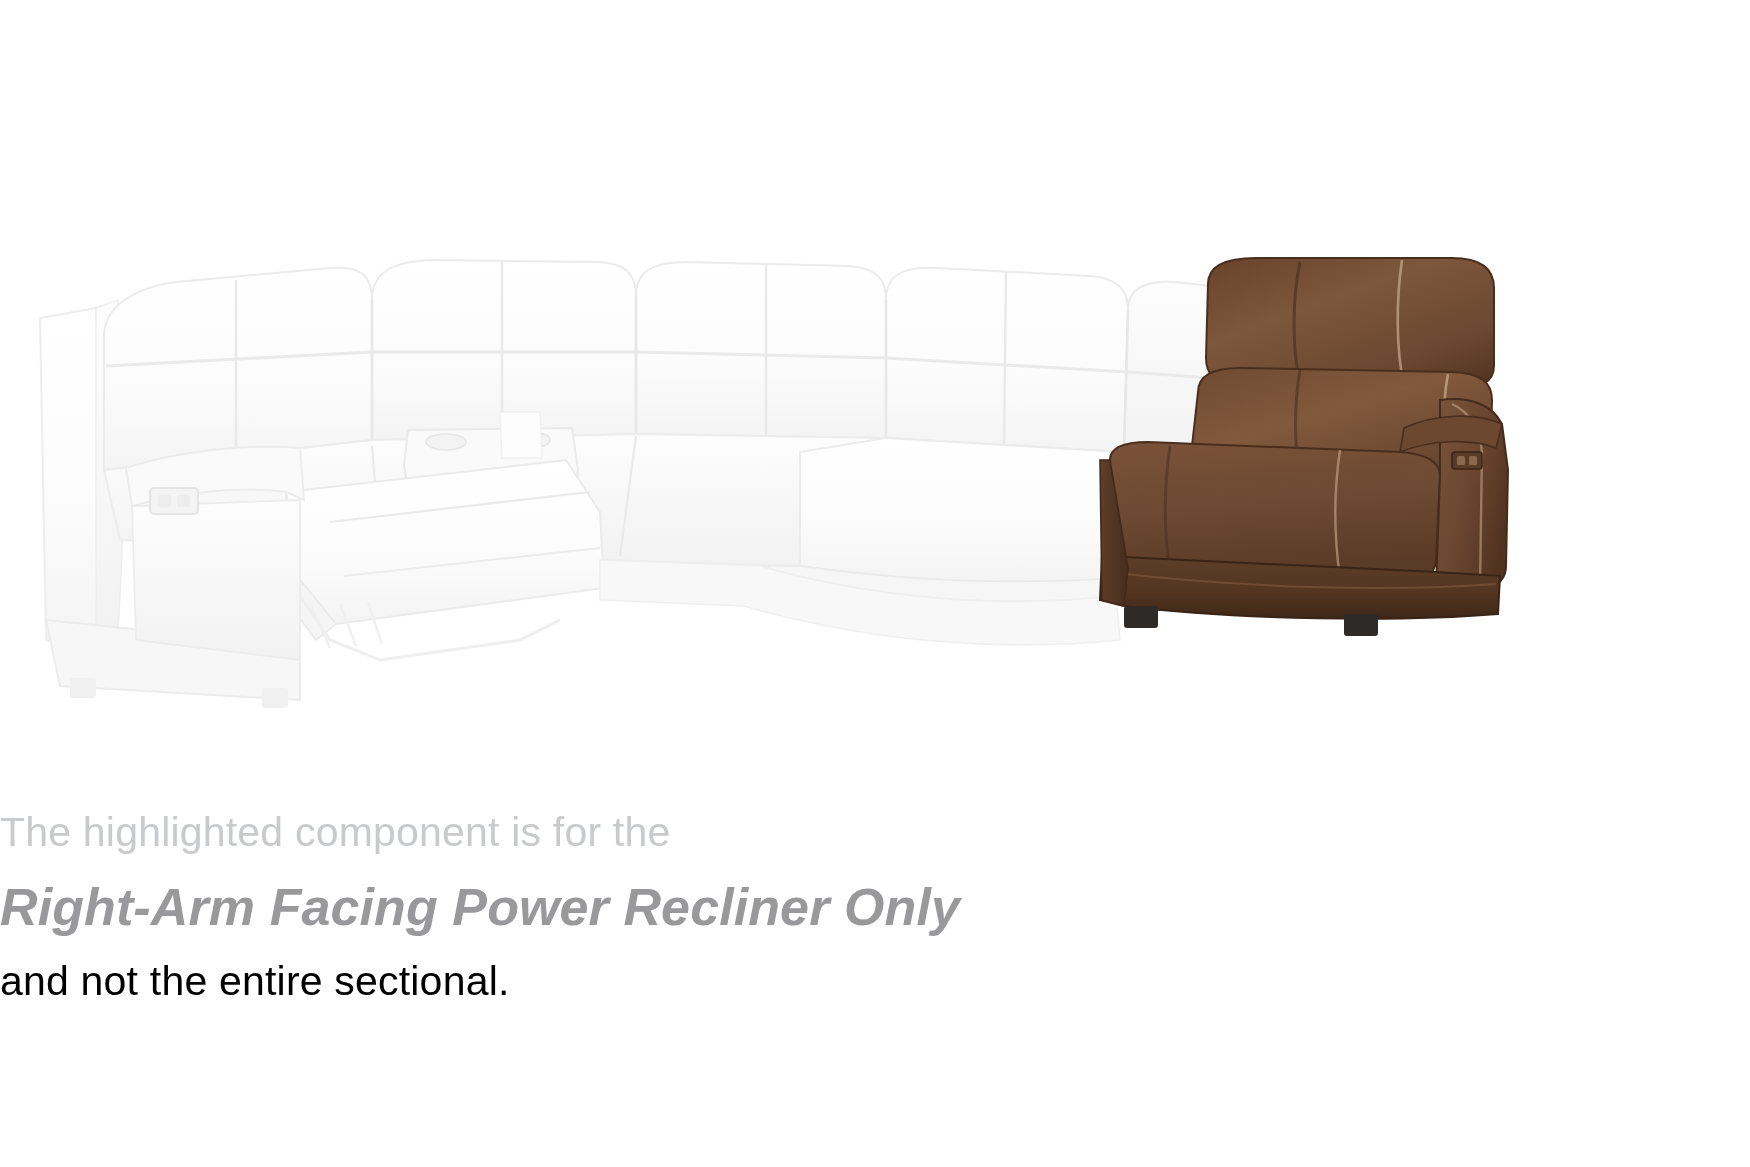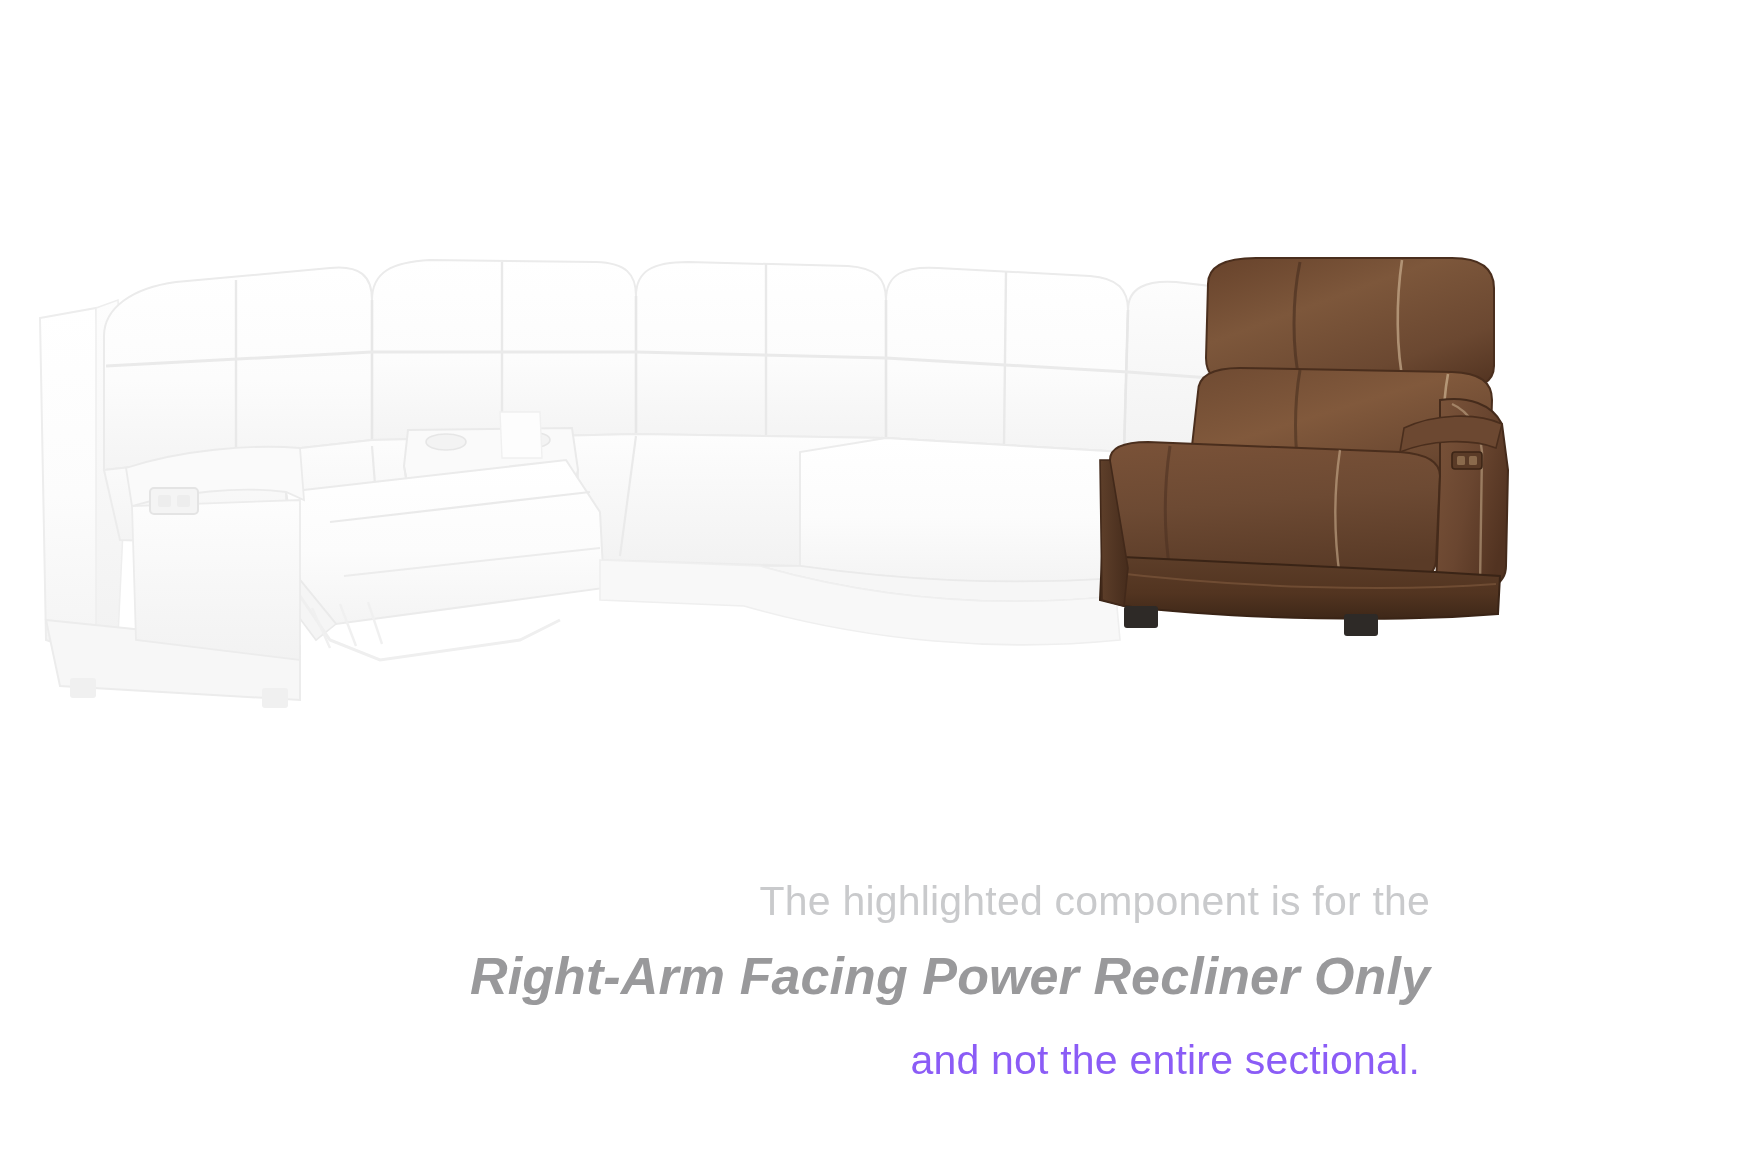--- a/index.html
+++ b/index.html
@@ -19,23 +19,23 @@
     position: absolute;
     left: 0;
     top: 0;
     width: 1750px;
     height: 820px;
   }
 
   #caption-block {
     position: absolute;
     left: 0;
-    top: 871px;
+    top: 802px;
     width: 1430px;
-    text-align: right;
+    text-align: left;
   }
 
   .caption-line-1 {
     font-size: 41px;
     font-weight: 400;
     color: #c9cacc;
     letter-spacing: 0.2px;
     line-height: 1.0;
     margin: 0;
     padding-top: 10px;
@@ -48,24 +48,24 @@
     letter-spacing: 0.1px;
     line-height: 1.0;
     margin: 0;
     padding-top: 28px;
     font-style: italic;
   }
 
   .caption-line-3 {
     font-size: 41px;
     font-weight: 400;
-    color: #8b5cf6;
+    color: #000000;
     letter-spacing: 0.2px;
     line-height: 1.0;
-    margin: 10px;
+    margin: 0;
     padding-top: 28px;
   }
 
   svg { display: block; }
 </style>
 </head>
 <body>
 
 <div id="product-image-area">
 

